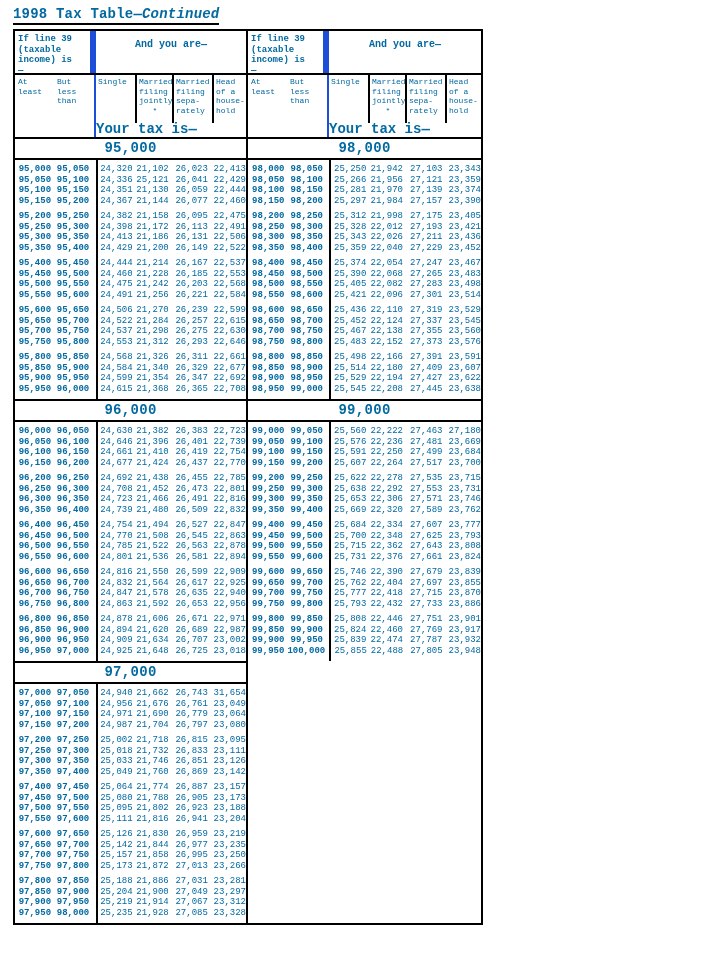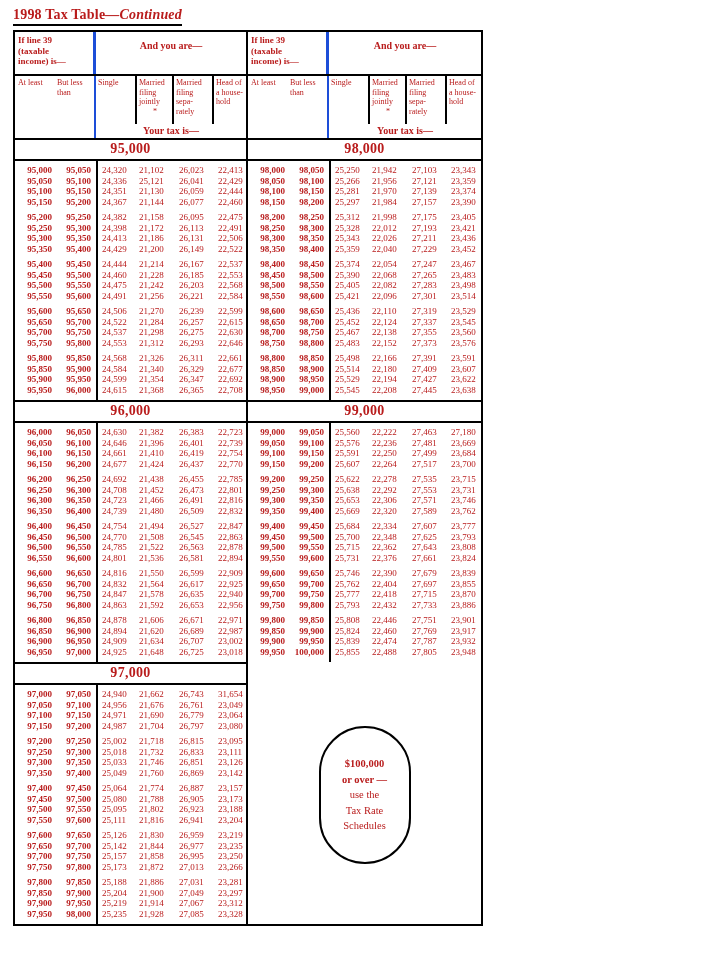--- a/index.html
+++ b/index.html
@@ -1,44 +1,44 @@
 <!DOCTYPE html>
 <html><head>
 <meta charset="utf-8">
 <style>
   html,body{margin:0;padding:0;background:#fff;}
-  .page{position:relative;width:610px;height:967px;background:#ffffff;color:#b91c1c;
-        font-family:Liberation Serif, serif;overflow:hidden;}
+  .page{position:relative;width:610px;height:967px;background:#ffffff;color:#0369a1;
+        font-family:Liberation Mono, monospace;overflow:hidden;}
   .doc{position:absolute;left:13px;top:5px;width:470px;}
   .title{font-size:14px;font-weight:bold;display:inline-block;border-bottom:2px solid #000;
          padding-bottom:1px;letter-spacing:.2px;}
   .title .cont{font-style:italic;font-weight:bold;}
   .tablebox{border:2px solid #000;margin-top:4px;display:flex;flex-direction:column;}
   .halves{display:flex;align-items:stretch;}
   .half{width:233px;display:flex;flex-direction:column;box-sizing:border-box;}
   .half.left{border-right:2px solid #000;}
   
   .hdr-row1{display:flex;height:42px;border-bottom:2px solid #000;}
-  .cell-ifline{width:81px;box-sizing:border-box;border-right:3px solid #1d4ed8;
+  .cell-ifline{width:81px;box-sizing:border-box;border-right:6px solid #1d4ed8;
                font-size:9px;font-weight:bold;line-height:10.5px;padding:3px 14px 0 3px;}
   .cell-andyouare{flex:1;text-align:center;font-size:10px;font-weight:bold;padding-top:8px;}
   .hdr-row2{display:flex;height:62px;}
   .incomecols{width:81px;box-sizing:border-box;border-right:2px solid #1d4ed8;display:flex;}
   .ic{font-size:8px;line-height:9.5px;padding:2px 1px 0 3px;box-sizing:border-box;}
   .ic.a{width:40px;}
   .ic.b{width:41px;}
   .taxcols{flex:1;display:flex;flex-direction:column;}
   .taxlabels{display:flex;height:48px;}
   .tl{font-size:8px;line-height:9.5px;padding:2px 1px 0 2px;box-sizing:border-box;}
   .tl.s1{width:41px;border-right:2px solid #000;}
   .tl.s2{width:37px;border-right:2px solid #000;}
   .tl.s3{width:40px;border-right:2px solid #000;}
   .tl.s4{flex:1;}
   .star{display:block;text-align:center;font-size:8px;}
-  .yourtax{height:14px;text-align:center;font-size:10px;font-weight:bold;line-height:13px;}
+  .yourtax{height:14px;text-align:left;font-size:14px;font-weight:bold;line-height:13px;}
   
   .secband{border-top:2px solid #000;border-bottom:2px solid #000;text-align:center;
            font-size:14px;font-weight:bold;padding:1px 0 2px 0;letter-spacing:.3px;}
   
   .rowsarea{position:relative;padding:4px 0 5px 0;min-height:230px;}
   .vline{position:absolute;left:81px;top:0;bottom:0;width:2px;background:#000;}
   .rowgroup{margin-bottom:5px;}
   .rowgroup:last-child{margin-bottom:0;}
   .trow{display:flex;height:10.5px;line-height:10.5px;font-size:9px;}
   .tc{box-sizing:border-box;white-space:nowrap;}
@@ -978,28 +978,19 @@
                     <div class="tc tc0">99,950</div>
                     <div class="tc tc1">100,000</div>
                     <div class="tc tc2">25,855</div>
                     <div class="tc tc3">22,488</div>
                     <div class="tc tc4">27,805</div>
                     <div class="tc tc5">23,948</div>
                   </div>
                 </div>
               </div>
             </div>
-          <div class="notearea">
-            <div class="oval">
-              <div class="nline">$100,000</div>
-              <div class="nline">or over —</div>
-              <div class="nline">use the</div>
-              <div class="nline">Tax Rate</div>
-              <div class="nline">Schedules</div>
-            </div>
-          </div>
         </div>
 
       </div>
     </div>
 
   </div>
 </div>
 
 </body></html>

